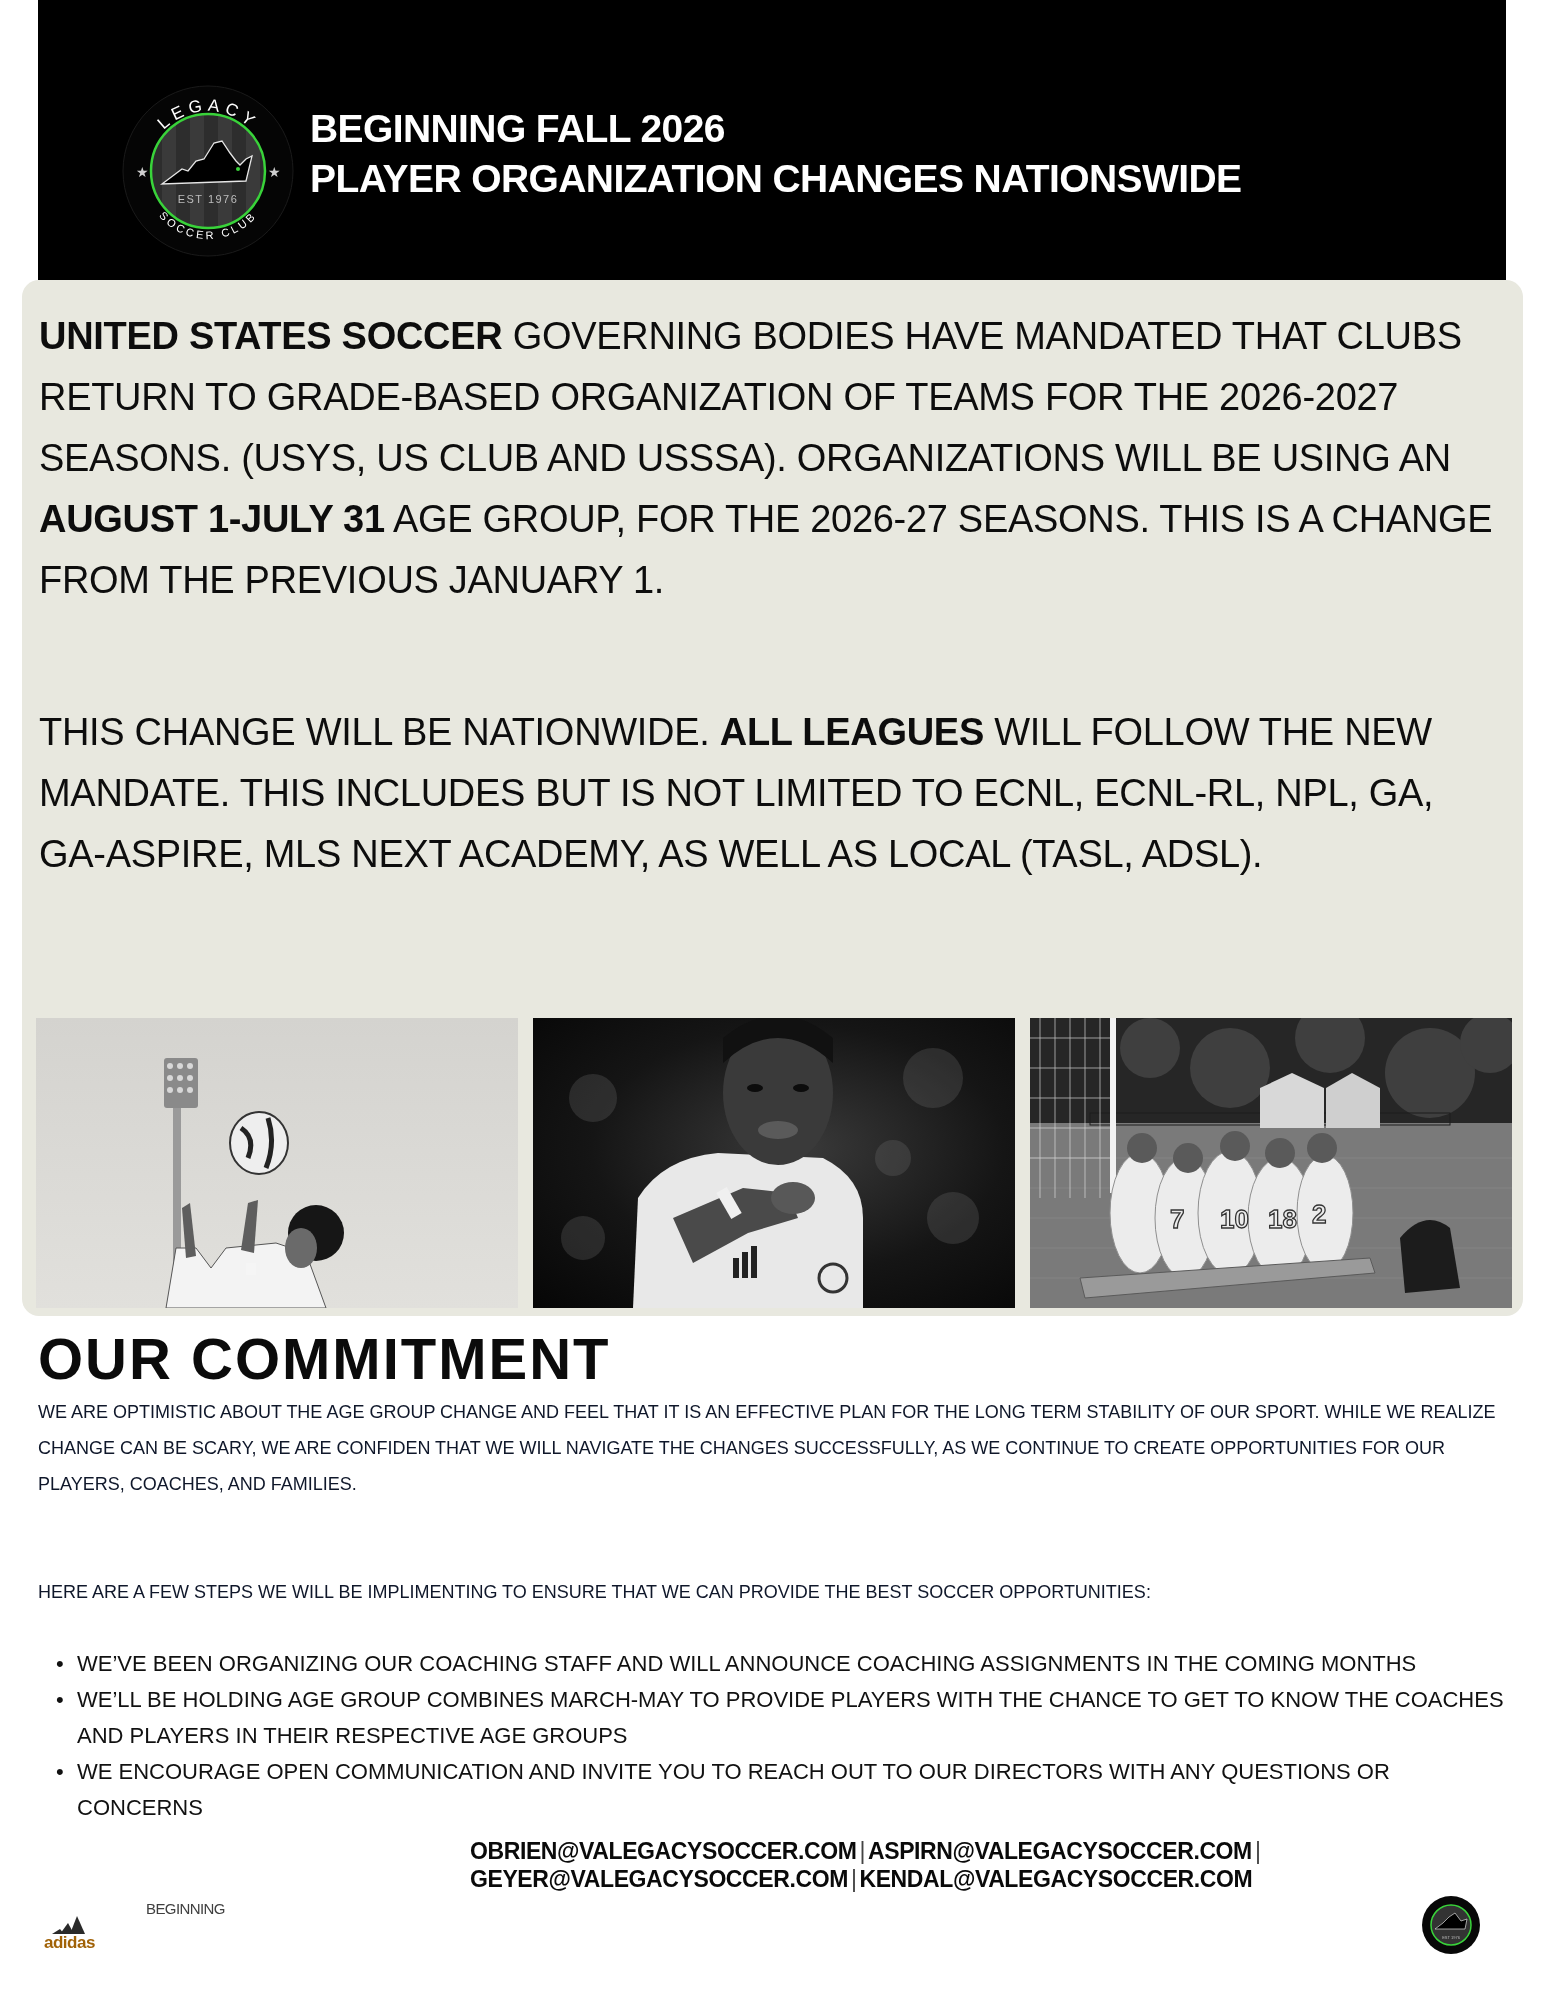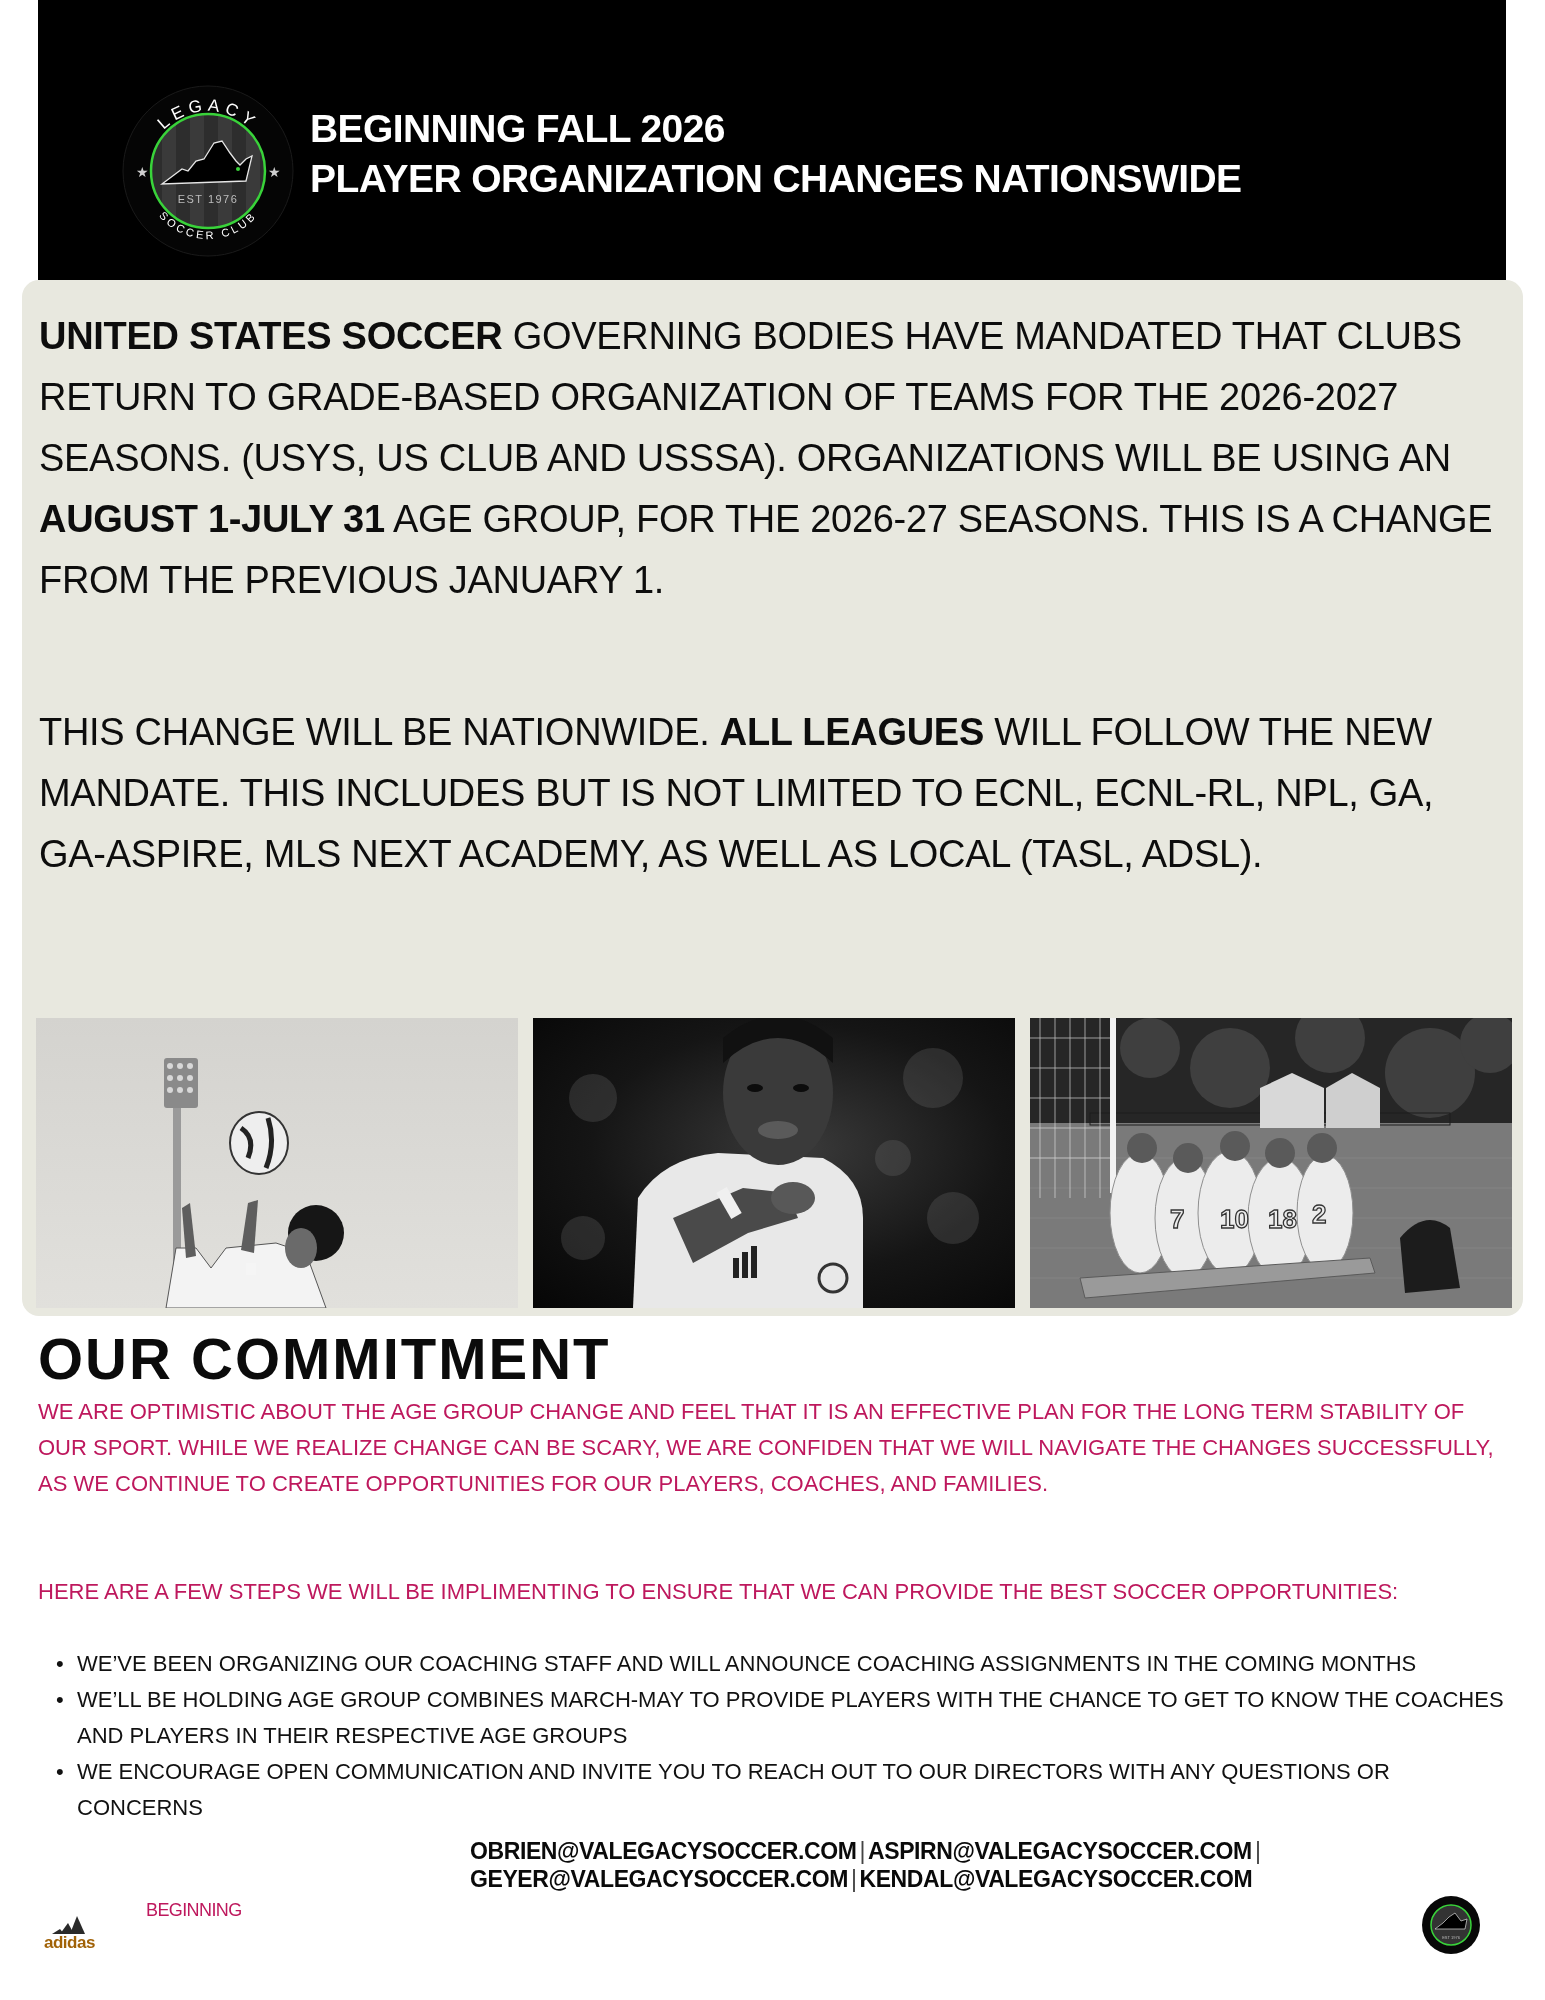--- a/index.html
+++ b/index.html
@@ -35,42 +35,42 @@
     .photo1 { left: 0; width: 482px; background: linear-gradient(180deg,#d4d3cf 0%,#e1e0dc 100%); }
     .photo2 { left: 497px; width: 482px; background: radial-gradient(ellipse at 55% 45%, #3a3a3a 0%, #151515 55%, #060606 100%); }
     .photo3 { left: 994px; width: 482px; background: linear-gradient(180deg,#2c2c2c 0%,#3a3a3a 35%,#8a8a8a 42%,#6f6f6f 100%); }
 
     .commit-title {
       position: absolute; left: 38px; top: 1327px;
       font-size: 58px; font-weight: bold; letter-spacing: 2px; line-height: 64px;
     }
     .body-text {
       position: absolute; left: 38px; width: 1470px;
-      font-size: 22px; line-height: 36px; color: #be185d;
+      font-size: 18px; line-height: 36px; color: #0f172a;
     }
     .commit-para { top: 1394px; }
     .steps-intro { top: 1574px; }
     .steps-list { position: absolute; left: 38px; top: 1646px; width: 1470px; list-style: none; }
     .steps-list li {
       position: relative; padding-left: 39px; font-size: 22px; line-height: 36px; color: #111;
     }
     .steps-list li .bullet { position: absolute; left: 18px; top: 0; }
 
     .contacts {
       position: absolute; left: 470px; top: 1837px; width: 960px; text-align: left;
       font-weight: bold; font-size: 23px; line-height: 28px; letter-spacing: -0.4px; color: #0a0a0a;
     }
     .contacts .sep { font-weight: normal; color: #444; padding: 0 3px; }
 
     .adidas { position: absolute; left: 40px; top: 1904px; width: 70px; height: 46px; }
     .adidas-word {
       position: absolute; left: 44px; top: 1933px; font-size: 17px; font-weight: bold;
       letter-spacing: -0.5px; color: #a16207;
     }
-    .beginning-label { position: absolute; left: 146px; top: 1900px; font-size: 18px; color: #be185d; letter-spacing: -0.6px; }
+    .beginning-label { position: absolute; left: 146px; top: 1900px; font-size: 15px; color: #404040; letter-spacing: -0.6px; }
     .logo-small { position: absolute; left: 1421px; top: 1895px; width: 60px; height: 60px; }
   </style>
 </head>
 <body>
 
 <div class="header">
   <svg class="logo-big" viewBox="0 0 172 172">
     <circle cx="86" cy="86" r="85" fill="#050505" stroke="#1a1a1a" stroke-width="1"></circle>
     <defs>
       <clipPath id="innerClip">

